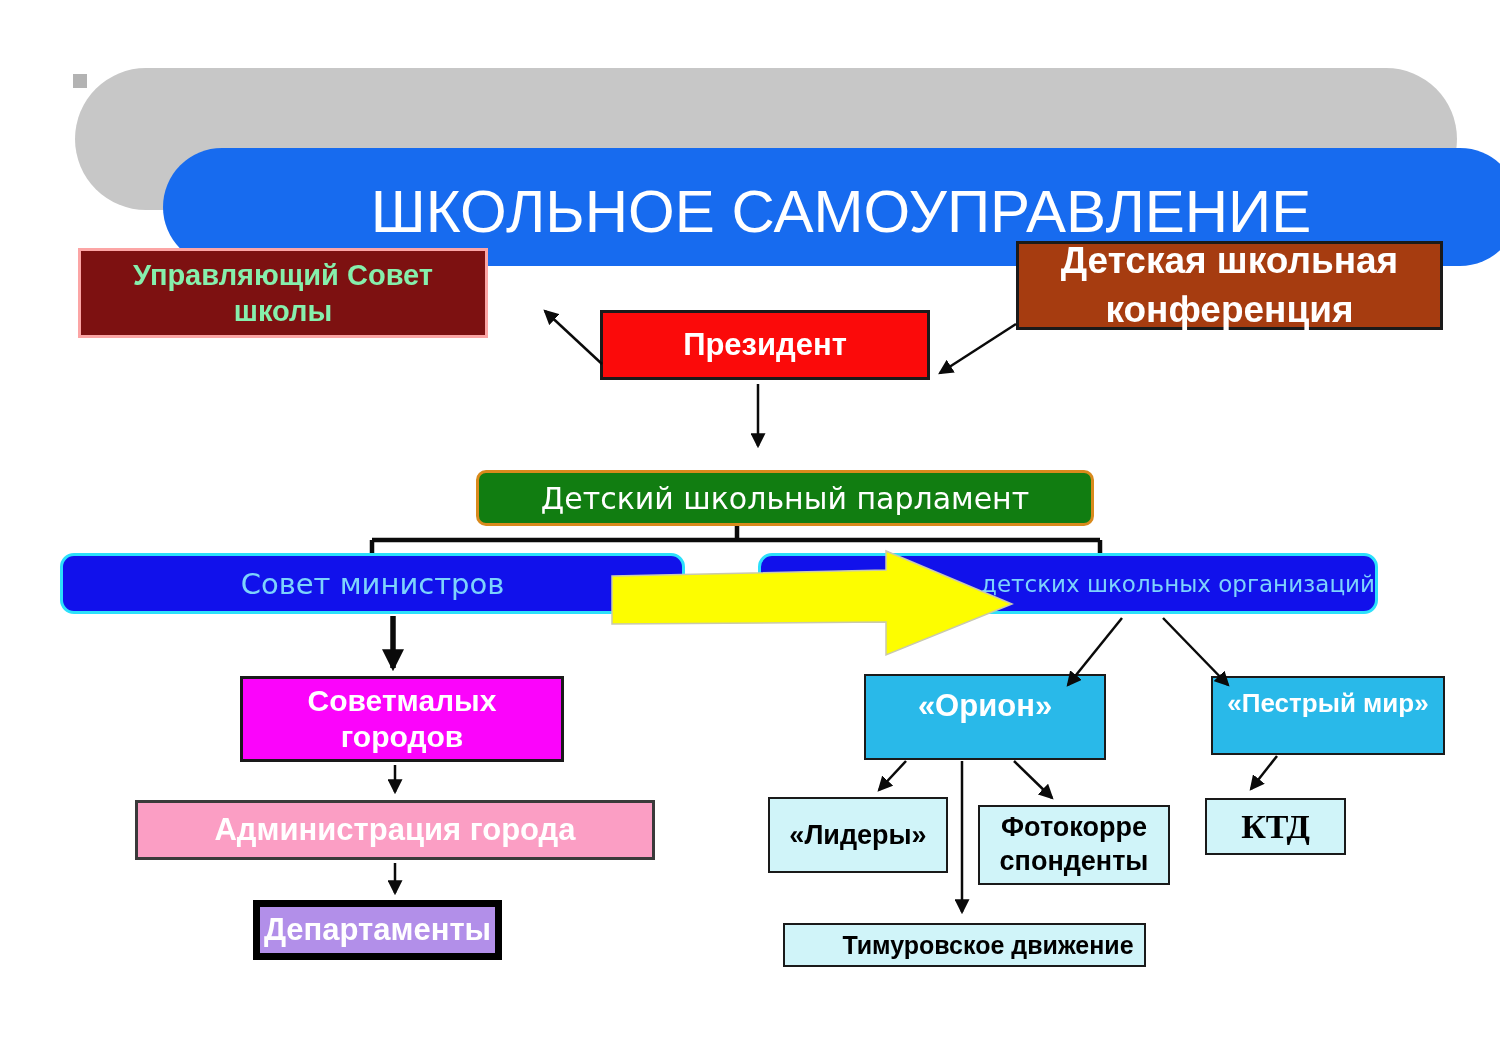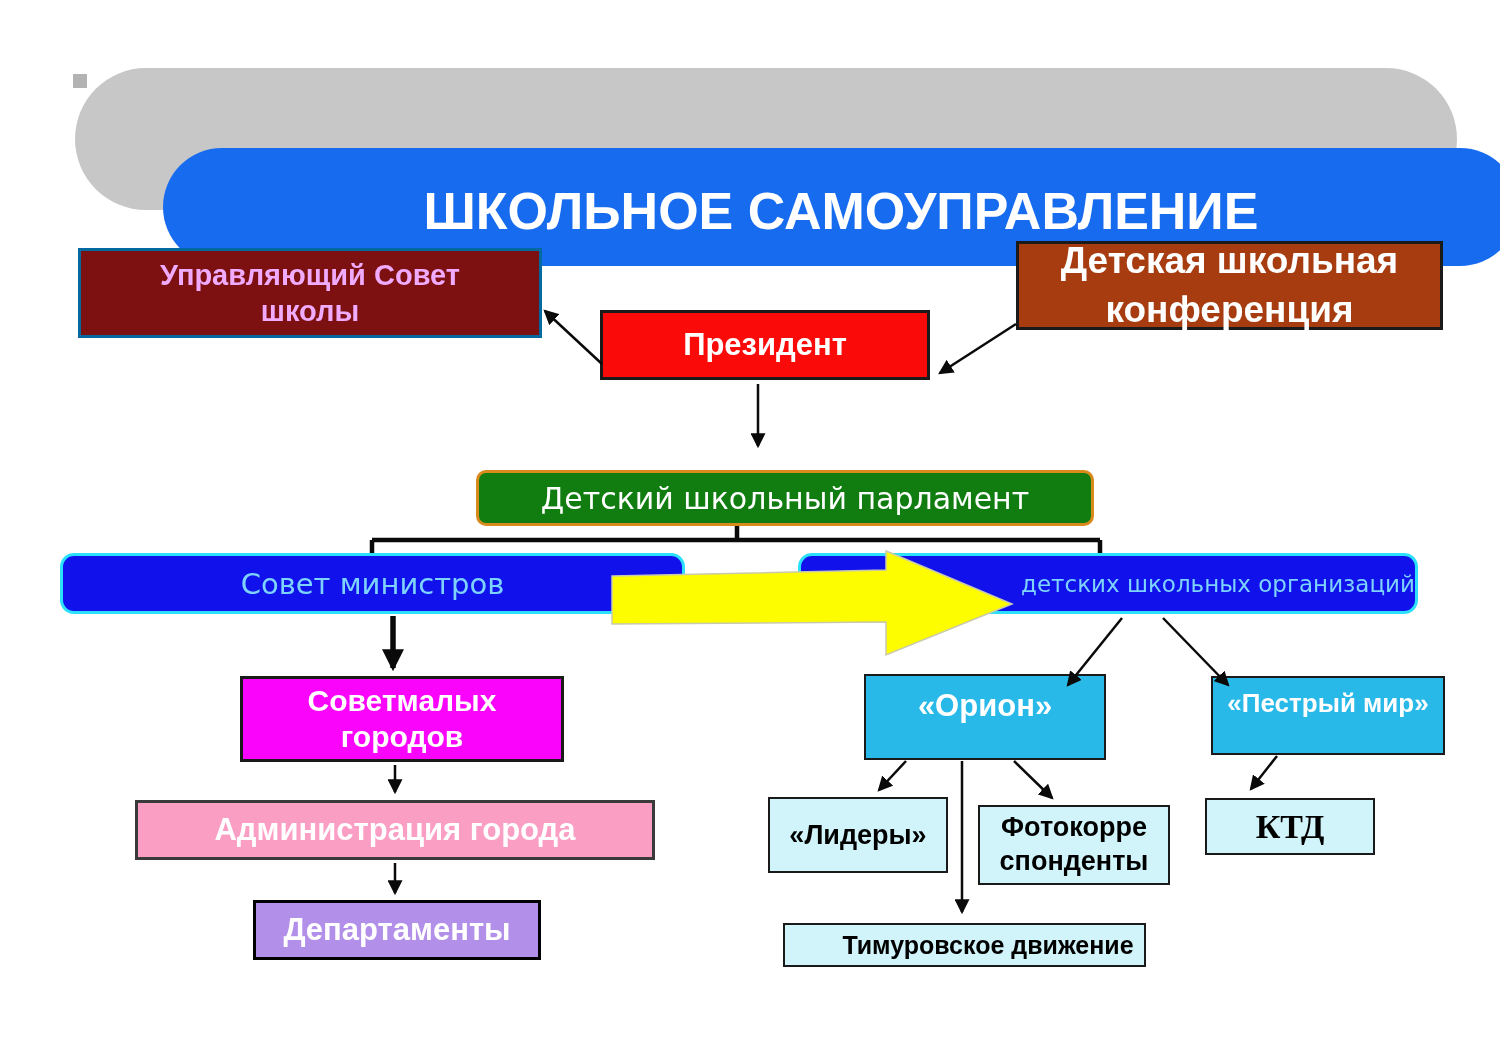--- a/index.html
+++ b/index.html
@@ -11,36 +11,36 @@
   .banner-outer{
     position:absolute;left:75px;top:68px;width:1382px;height:142px;
     background:#c7c7c7;border-radius:72px;
   }
   .banner-inner{
     position:absolute;left:88px;top:80px;width:1356px;height:118px;
     background:#176bef;border-radius:60px;
     display:flex;align-items:center;justify-content:center;
   }
   .banner-title{
-    color:#ffffff;font-size:52px;font-weight:bold;letter-spacing:0px;white-space:nowrap;margin-top:8px;
+    color:#ffffff;font-size:60px;font-weight:normal;letter-spacing:0px;white-space:nowrap;margin-top:8px;
   }
   .deco-square{position:absolute;width:14px;height:14px;}
   .deco-left{left:73px;top:74px;background:#b3b3b3;}
   .deco-right{left:1453px;top:195px;background:#cdcdcd;}
 
   
   .node{
     position:absolute;box-sizing:border-box;
     display:flex;align-items:center;justify-content:center;text-align:center;
   }
   .node .lbl{display:block;}
 
   .n-council{
-    left:78px;top:248px;width:464px;height:90px;background:#7d1111;
-    border:3px solid #0369a1;color:#f0abfc;font-weight:bold;font-size:29px;line-height:1.25;
+    left:78px;top:248px;width:410px;height:90px;background:#7d1111;
+    border:3px solid #fca5a5;color:#86efac;font-weight:bold;font-size:29px;line-height:1.25;
     padding:0 30px;
   }
   .n-president{
     left:600px;top:310px;width:330px;height:70px;background:#fb0a0a;
     border:3px solid #1a1a1a;color:#fff;font-weight:bold;font-size:31px;
   }
   .n-conference{
     left:1016px;top:241px;width:427px;height:89px;background:#a63c10;
     border:3px solid #1a1a1a;color:#fff;font-weight:bold;font-size:37px;line-height:1.3;
     padding:0 26px;
@@ -48,50 +48,50 @@
   .n-parliament{
     left:428px;top:470px;width:618px;height:56px;background:#117d11;
     border:3px solid #d98a1c;border-radius:10px;color:#fff;
     font-family:"DejaVu Sans",sans-serif;font-weight:normal;font-size:30px;margin-left:48px;
   }
   .n-bar{
     top:553px;height:61px;background:#1111eb;border:3px solid #2ce0fb;border-radius:14px;
     color:#7dd3fc;font-family:"DejaVu Sans",sans-serif;font-weight:normal;
   }
   .n-ministers{left:60px;width:625px;font-size:29px;}
-  .n-organizations{left:798px;width:620px;font-size:23px;justify-content:flex-end;}
+  .n-organizations{left:758px;width:620px;font-size:23px;justify-content:flex-end;}
   .n-smallcities{
     left:240px;top:676px;width:324px;height:86px;background:#fb04fb;
     border:3px solid #1a1a1a;color:#fff;font-weight:bold;font-size:30px;line-height:1.2;
     padding:0 40px;
   }
   .n-cityadmin{
     left:135px;top:800px;width:520px;height:60px;background:#fb9ec4;
     border:3px solid #3a3a3a;color:#fff;font-weight:bold;font-size:31px;
   }
   .n-departments{
-    left:253px;top:900px;width:288px;height:60px;background:#b28fe9;
-    border:3px solid #000000;color:#fff;font-weight:bold;font-size:31px;
+    left:253px;top:900px;width:249px;height:60px;background:#b28fe9;
+    border:7px solid #000000;color:#fff;font-weight:bold;font-size:31px;
   }
   .n-orion{
     left:864px;top:674px;width:242px;height:86px;background:#29b9e9;
     border:2px solid #1a1a1a;color:#fff;font-weight:bold;font-size:31px;
     align-items:flex-start;padding-top:12px;
   }
   .n-pestry{
     left:1205px;top:676px;width:234px;height:79px;background:#29b9e9;
     border:2px solid #1a1a1a;color:#fff;font-weight:bold;font-size:26px;
     align-items:flex-start;padding-top:10px;margin-left:6px;
   }
   .n-leaf{
     background:#d0f4f9;border:2px solid #1a1a1a;color:#000;font-weight:bold;
   }
   .n-lidery{left:768px;top:797px;width:180px;height:76px;font-size:27px;}
   .n-fotokorre{left:978px;top:805px;width:192px;height:80px;font-size:27px;line-height:1.25;padding:0 12px;}
-  .n-ktd{left:1205px;top:798px;width:170px;height:57px;font-family:"Liberation Serif",serif;font-size:34px;}
+  .n-ktd{left:1205px;top:798px;width:141px;height:57px;font-family:"Liberation Serif",serif;font-size:34px;}
   .n-timur{left:783px;top:923px;width:363px;height:44px;font-size:25px;padding-left:47px;}
 
   
   #connectors{
     position:absolute;left:0;top:0;width:1500px;height:1060px;
     pointer-events:none;z-index:6;
   }
 </style>
 </head>
 <body>

